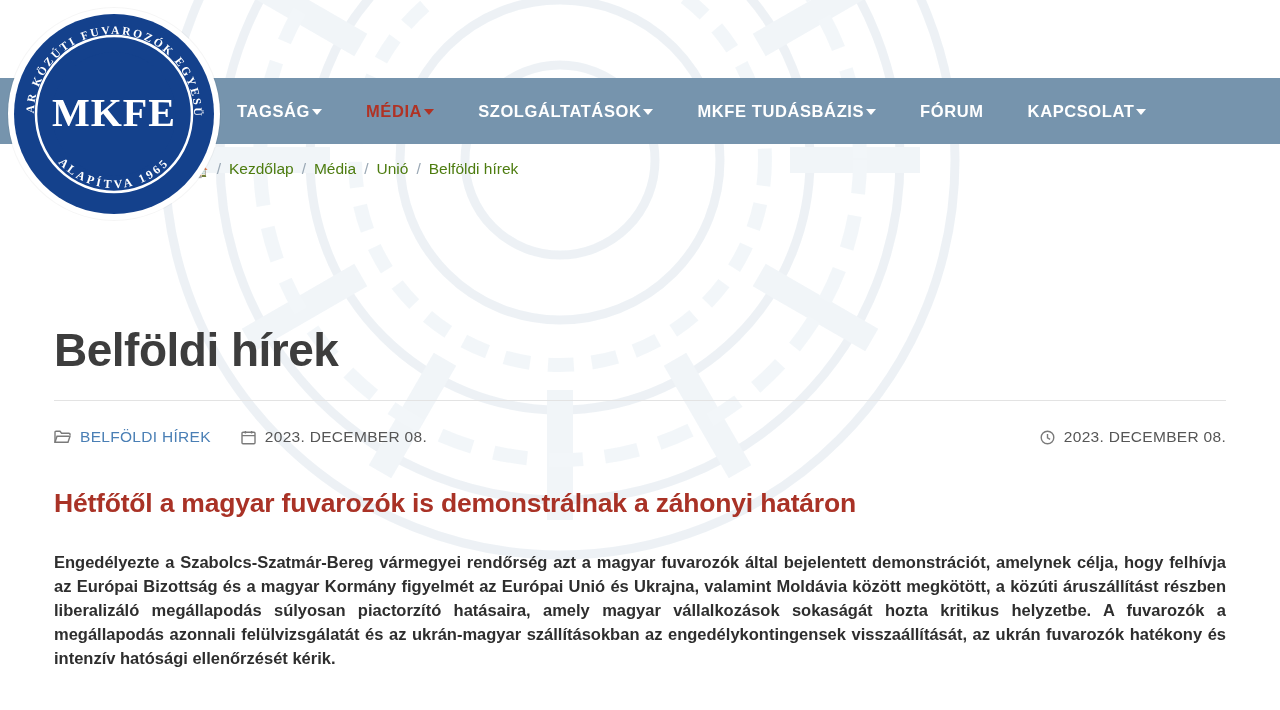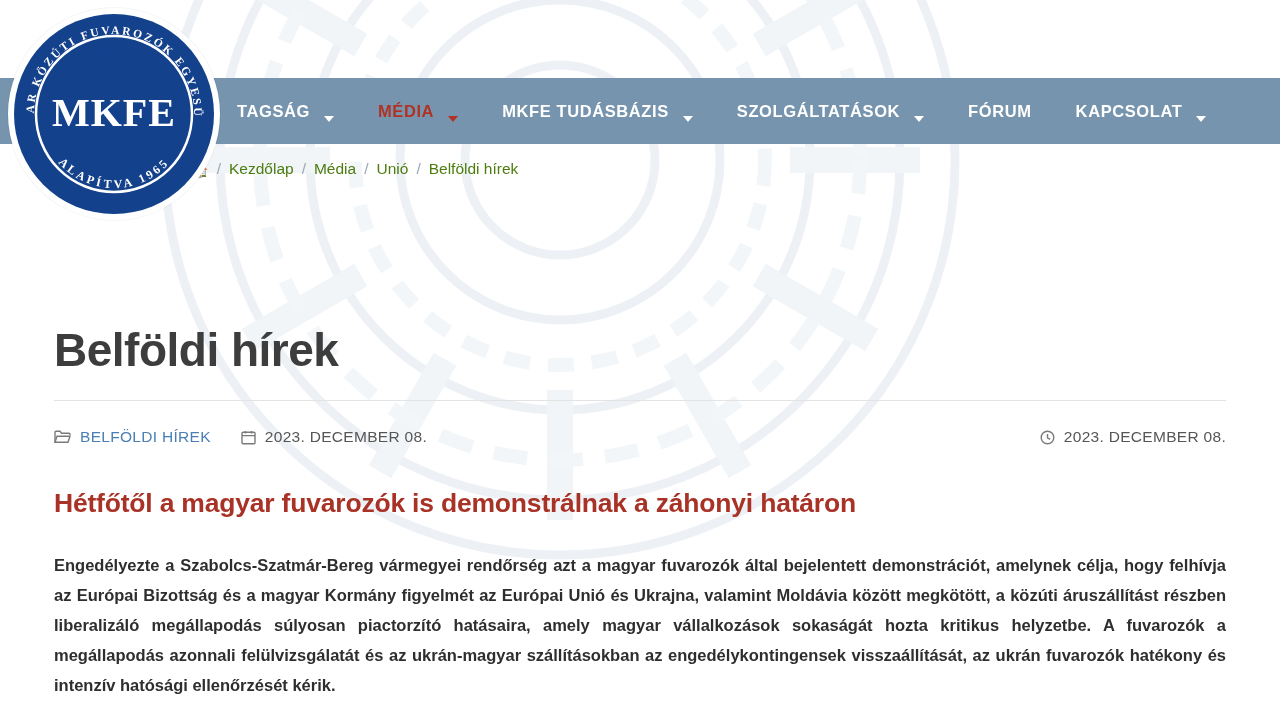--- a/index.html
+++ b/index.html
@@ -38,22 +38,22 @@
     padding-left: 215px;
     gap: 0px;
   }
   .nav-item {
     color: #ffffff;
     font-size: 16.5px;
     font-weight: 700;
     letter-spacing: 0.6px;
     padding: 0 22px;
     display: flex;
-    align-items: flex-end;
-    gap: 14px;
+    align-items: center;
+    gap: 2px;
     white-space: nowrap;
     cursor: pointer;
     text-transform: uppercase;
   }
   .nav-item.active { color: #b03224; }
   .caret {
     display: inline-block;
     width: 0; height: 0;
     border-left: 5px solid transparent;
     border-right: 5px solid transparent;
@@ -143,21 +143,21 @@
     font-weight: 700;
     color: #a93226;
     letter-spacing: -0.2px;
   }
   .article-body {
     position: absolute;
     left: 54px; top: 533px;
     width: 1172px;
     font-size: 16.5px;
     font-weight: 700;
-    line-height: 30px;
+    line-height: 24px;
     color: #2e2e2e;
     text-align: justify;
   }
 </style>
 </head>
 <body>
 
 <div class="page">
 
   <div class="bg-wheel">
@@ -199,25 +199,25 @@
   <nav class="navbar">
     <div class="nav-item">
       <span>TAGSÁG</span>
       <span class="caret"></span>
     </div>
     <div class="nav-item active">
       <span>MÉDIA</span>
       <span class="caret"></span>
     </div>
     <div class="nav-item">
+      <span>SZOLGÁLTATÁSOK</span>
+      <span class="caret"></span>
+    </div>
+    <div class="nav-item">
       <span>MKFE TUDÁSBÁZIS</span>
-      <span class="caret"></span>
-    </div>
-    <div class="nav-item">
-      <span>SZOLGÁLTATÁSOK</span>
       <span class="caret"></span>
     </div>
     <div class="nav-item">
       <span>FÓRUM</span>
     </div>
     <div class="nav-item">
       <span>KAPCSOLAT</span>
       <span class="caret"></span>
     </div>
   </nav>

